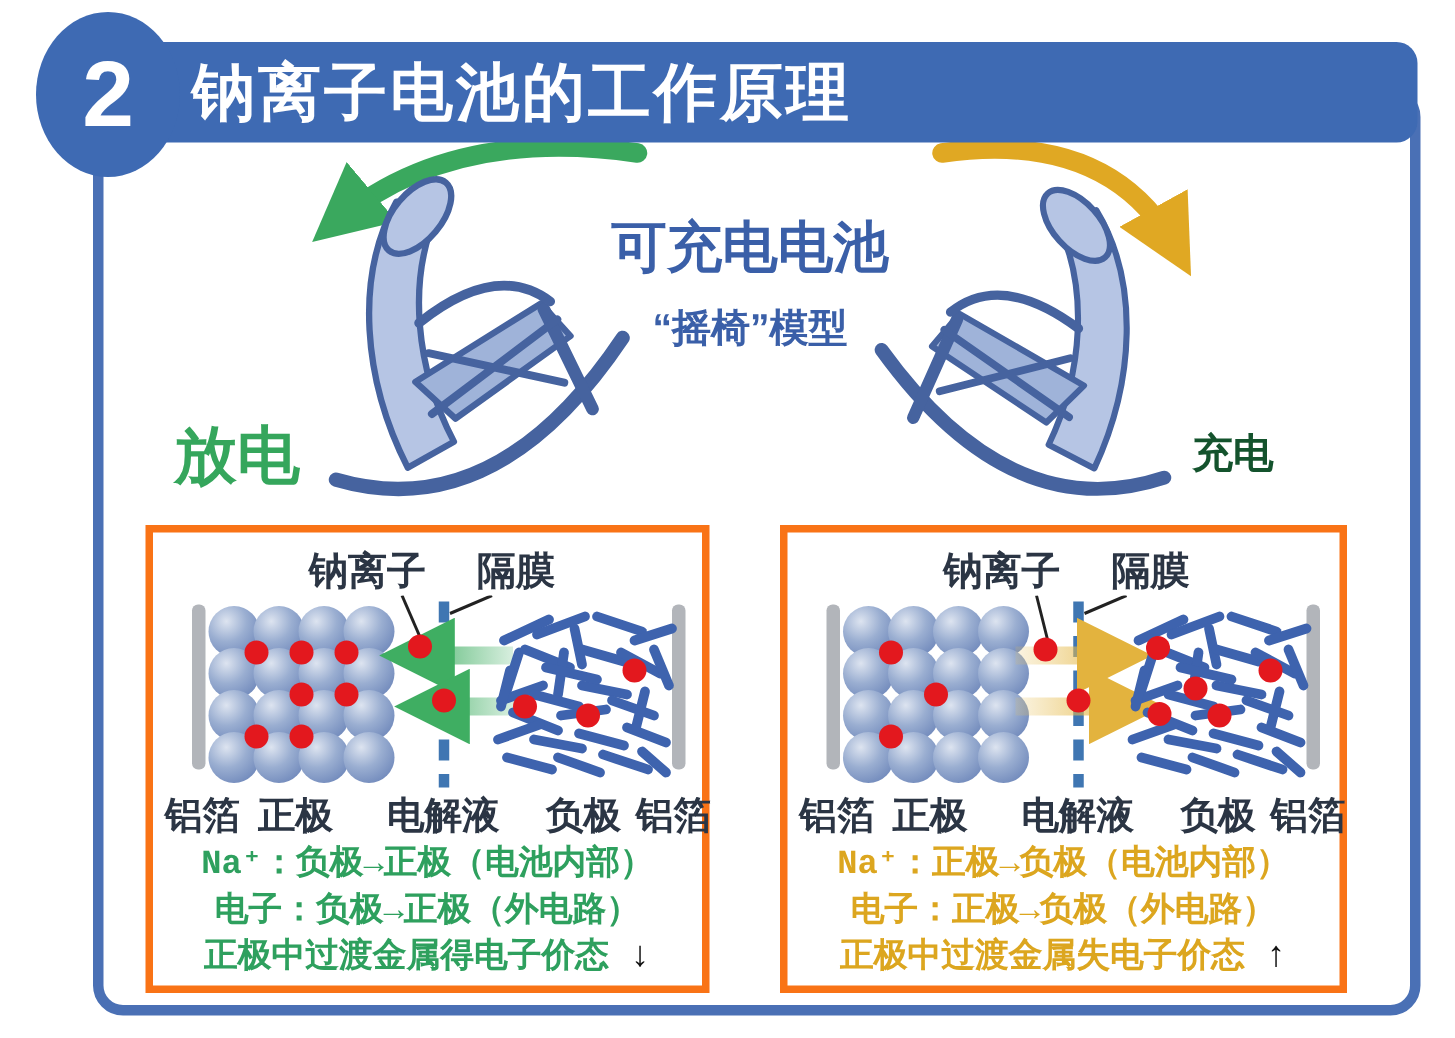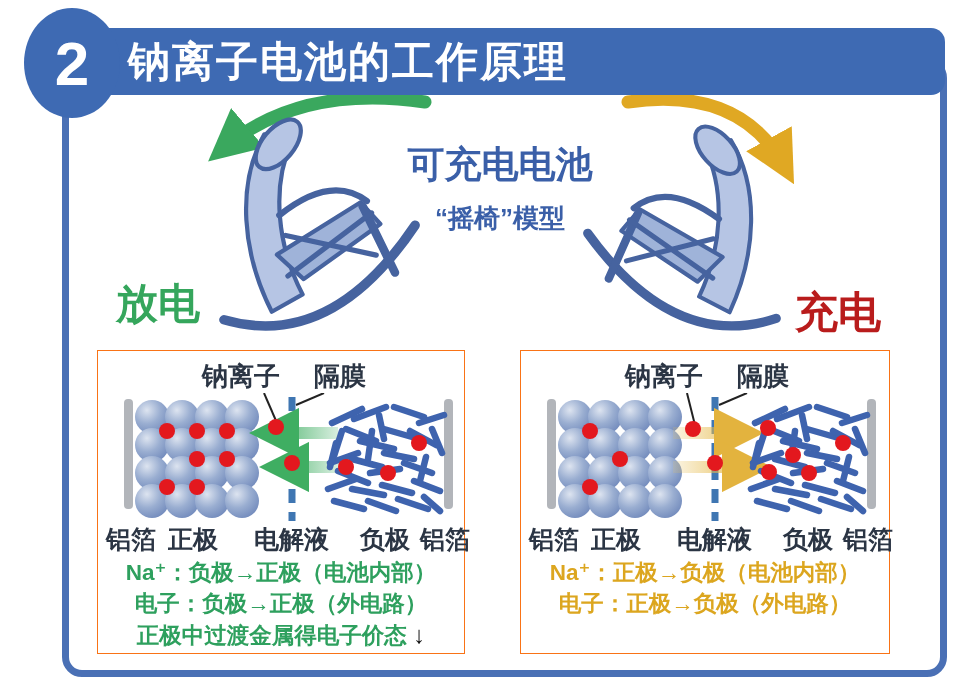--- a/index.html
+++ b/index.html
@@ -18,27 +18,27 @@
   #header-num{left:24px;top:8px;width:96px;height:110px;background:#3e6ab3;border-radius:50%;
     z-index:4;display:flex;align-items:center;justify-content:center;
     color:#fff;font-weight:bold;font-size:62px;}
 
   
   #model-block{left:380px;top:140px;width:240px;text-align:center;z-index:5;}
   #model-title{color:#3a5fa8;font-weight:bold;font-size:37px;white-space:nowrap;}
   #model-subtitle{color:#3a5fa8;font-weight:bold;font-size:26px;margin-top:11px;white-space:nowrap;}
 
   #discharge-label{left:116px;top:276px;color:#35a65c;font-weight:bold;font-size:42px;z-index:5;}
-  #charge-label{left:795px;top:284px;color:#b91c1c;font-weight:bold;font-size:43px;z-index:5;}
+  #charge-label{left:795px;top:284px;color:#14532d;font-weight:bold;font-size:27px;z-index:5;}
 
   .chair{z-index:2;}
   #top-arrows{left:0;top:82px;width:970px;height:130px;z-index:2;}
 
   
-  .panel{top:350px;height:302px;border:1px solid #f97316;background:#fff;z-index:2;}
+  .panel{top:350px;height:302px;border:5px solid #f97316;background:#fff;z-index:2;font-family:Liberation Mono, monospace;}
   #panel-discharge{left:97px;width:366px;}
   #panel-charge{left:520px;width:368px;}
   .ion-label,.sep-label{position:absolute;top:8px;font-size:26px;font-weight:bold;color:#2b3544;}
   .ion-label{left:104px;}
   .sep-label{left:216px;text-align:right;}
   .panel-svg{position:absolute;left:0;top:42px;}
   .electrode-row span{position:absolute;top:172px;font-size:25px;font-weight:bold;color:#2b3544;white-space:nowrap;}
   .el0{left:8px;} .el1{left:70px;} .el2{left:156px;} .el3{left:262px;} .el4{left:322px;}
   .panel-text{position:absolute;left:0;top:206px;width:100%;text-align:center;
       font-weight:bold;font-size:22.5px;line-height:31px;white-space:nowrap;}
@@ -269,14 +269,18 @@
     <span class="el0">铝箔</span>
     <span class="el1">正极</span>
     <span class="el2">电解液</span>
     <span class="el3">负极</span>
     <span class="el4">铝箔</span>
   </div>
 
   <div class="panel-text">
     <div>Na⁺：正极→负极（电池内部）</div>
     <div>电子：正极→负极（外电路）</div>
+    <div>
+      <span>正极中过渡金属失电子价态</span>
+      <span class="valence-arrow">↑</span>
+    </div>
   </div>
 </div>
 
 </body></html>

